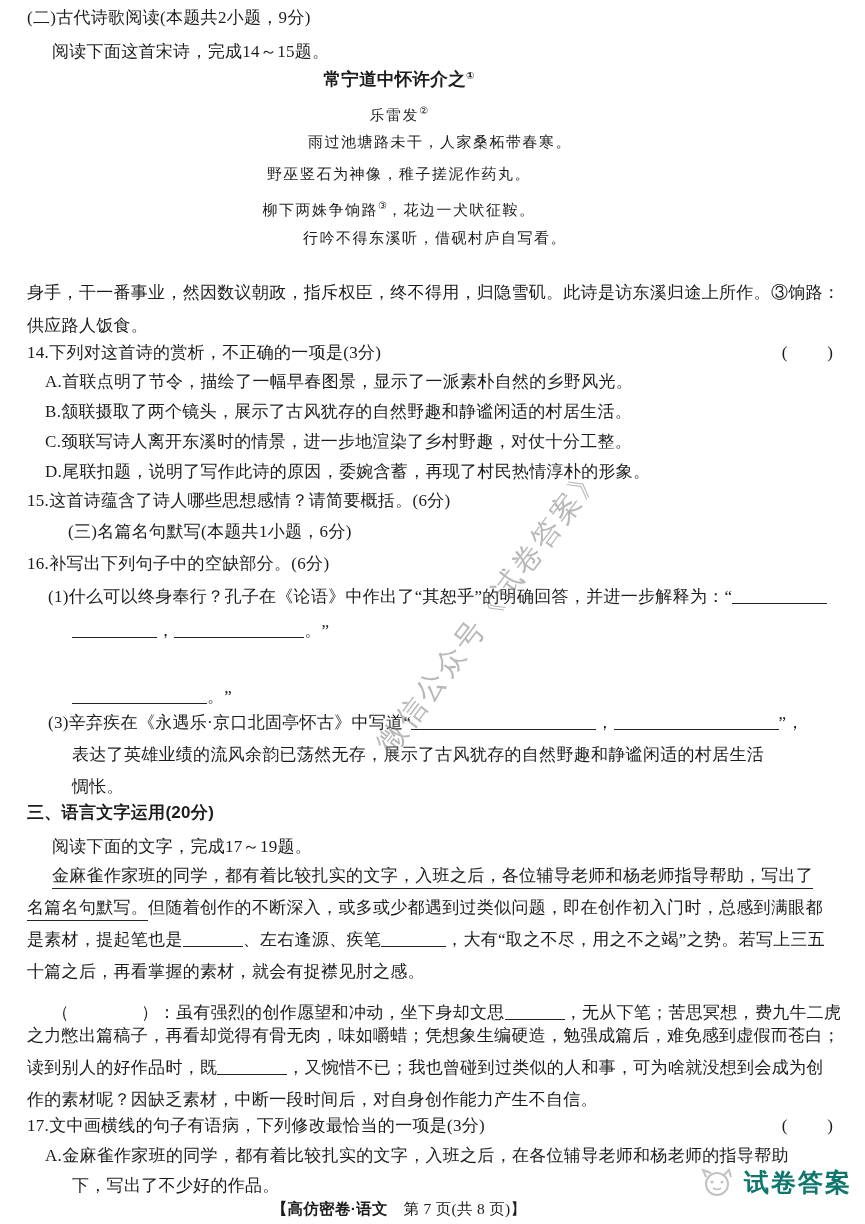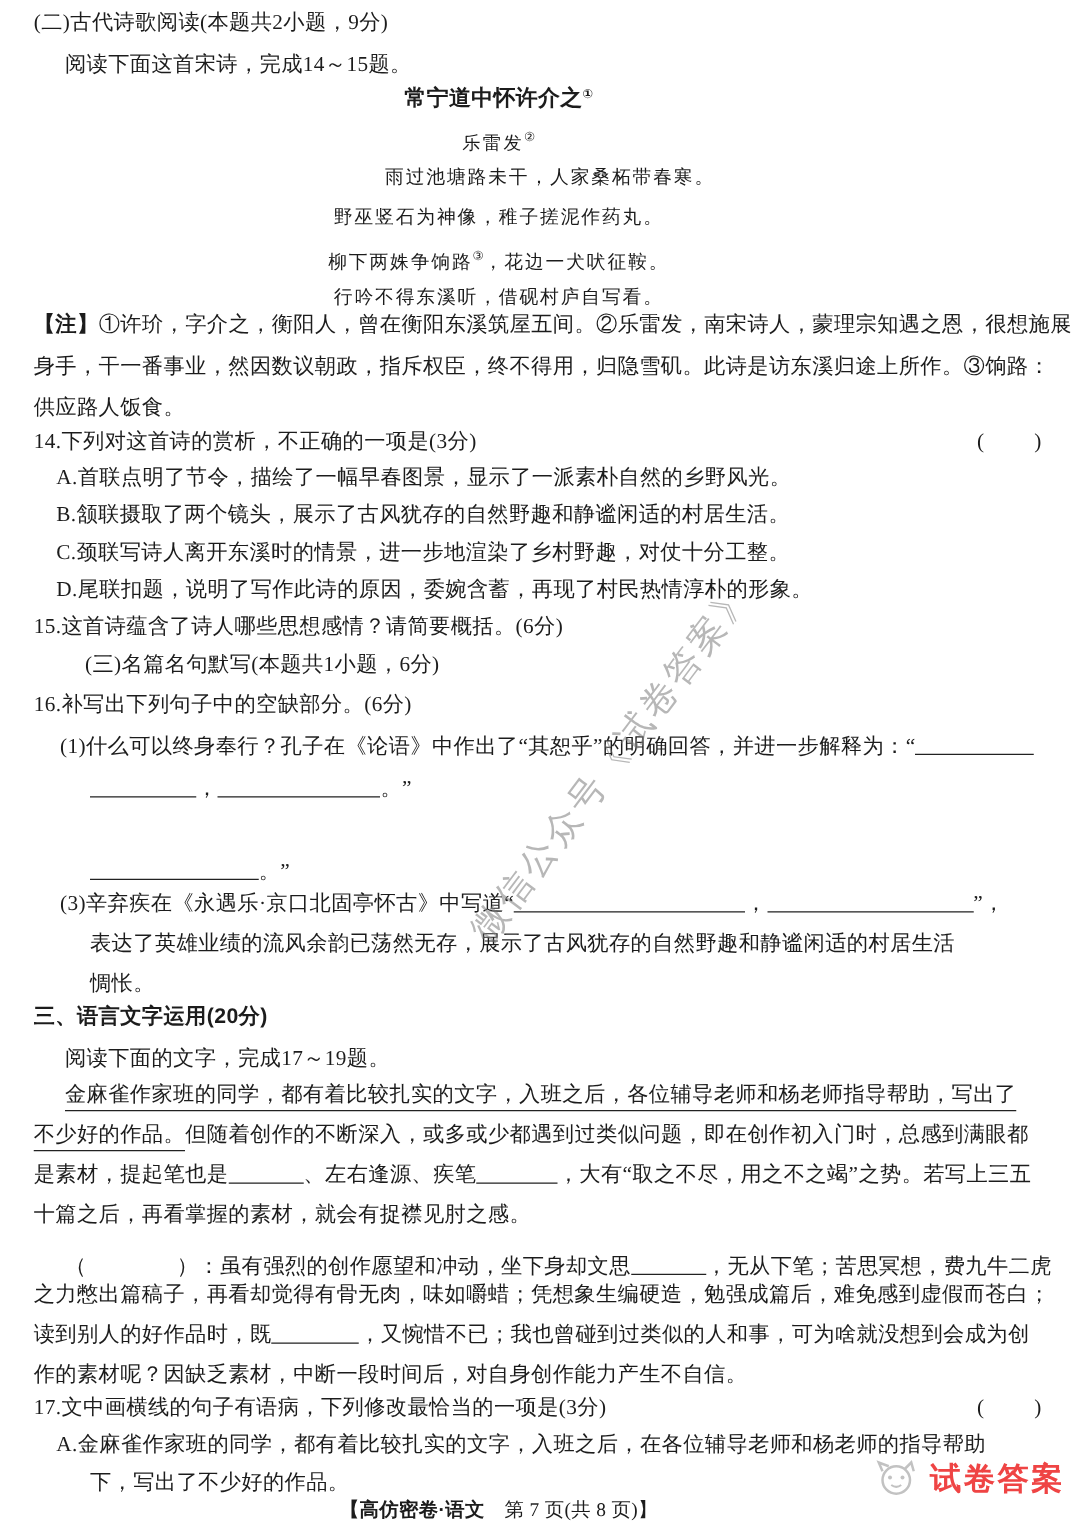--- a/index.html
+++ b/index.html
@@ -34,21 +34,21 @@
     font-size:29px;color:#7d7d7d;opacity:0.55;
     letter-spacing:3px;white-space:nowrap;
     font-family:"Liberation Sans","DejaVu Sans",sans-serif;
   }
   .logo{
     position:absolute;left:698px;top:1166px;
     color:#bcbcbc;display:flex;align-items:center;gap:6px;
   }
   .logo-text{
     font-family:"Liberation Sans","DejaVu Sans",sans-serif;
-    font-size:25px;font-weight:bold;letter-spacing:2px;color:#ef4444;
+    font-size:25px;font-weight:bold;letter-spacing:2px;color:#0f766e;
   }
 </style>
 </head>
 <body>
 
 <div class="page">
 
   <div class="row" style="top:6px;left:27px;"><span>(二)古代诗歌阅读(本题共2小题，9分)</span></div>
   <div class="row" style="top:40px;left:52px;"><span>阅读下面这首宋诗，完成14～15题。</span></div>
 
@@ -56,25 +56,22 @@
     <span>常宁道中怀许介之</span><sup class="note-sup">①</sup>
   </div>
   <div class="row center poem-author" style="top:99px;">
     <span>乐雷发</span><sup class="note-sup">②</sup>
   </div>
   <div class="row center poem-line" style="top:130px;padding-left:41px;"><span>雨过池塘路未干，人家桑柘带春寒。</span></div>
   <div class="row center poem-line" style="top:162px;"><span>野巫竖石为神像，稚子搓泥作药丸。</span></div>
   <div class="row center poem-line" style="top:194px;">
     <span>柳下两姝争饷路</span><sup class="note-sup">③</sup><span>，花边一犬吠征鞍。</span>
   </div>
-  <div class="row center poem-line" style="top:226px;"><span>行吟不得东溪听，借砚村庐自写看。</span></div>
+  <div class="row center poem-line" style="top:226px;margin-left:36px;"><span>行吟不得东溪听，借砚村庐自写看。</span></div>
 
-  <div class="row" style="top:248px;left:27px;">
-    <span class="hei">【注】</span><span>①许玠，字介之，衡阳人，曾在衡阳东溪筑屋五间。②乐雷发，南宋诗人，蒙理宗知遇之恩，很想施展</span>
-  </div>
   <div class="row" style="top:281px;left:27px;"><span>身手，干一番事业，然因数议朝政，指斥权臣，终不得用，归隐雪矶。此诗是访东溪归途上所作。③饷路：</span></div>
   <div class="row" style="top:314px;left:27px;"><span>供应路人饭食。</span></div>
 
   <div class="row q14row" style="top:341px;">
     <span>14.下列对这首诗的赏析，不正确的一项是(3分)</span>
     <span class="bracket">(　　)</span>
   </div>
   <div class="row" style="top:370px;left:45px;"><span>A.首联点明了节令，描绘了一幅早春图景，显示了一派素朴自然的乡野风光。</span></div>
   <div class="row" style="top:400px;left:45px;"><span>B.颔联摄取了两个镜头，展示了古风犹存的自然野趣和静谧闲适的村居生活。</span></div>
   <div class="row" style="top:430px;left:45px;"><span>C.颈联写诗人离开东溪时的情景，进一步地渲染了乡村野趣，对仗十分工整。</span></div>
@@ -100,21 +97,21 @@
     <span>(3)辛弃疾在《永遇乐·京口北固亭怀古》中写道“</span><span class="blank" style="width:185px;"></span><span>，</span><span class="blank" style="width:165px;"></span><span>”，</span>
   </div>
   <div class="row" style="top:743px;left:72px;"><span>表达了英雄业绩的流风余韵已荡然无存，展示了古风犹存的自然野趣和静谧闲适的村居生活</span></div>
   <div class="row" style="top:775px;left:72px;"><span>惆怅。</span></div>
 
   <div class="row hei" style="top:801px;left:27px;"><span>三、语言文字运用(20分)</span></div>
   <div class="row" style="top:835px;left:52px;"><span>阅读下面的文字，完成17～19题。</span></div>
 
   <div class="row" style="top:864px;left:52px;"><span class="ul">金麻雀作家班的同学，都有着比较扎实的文字，入班之后，各位辅导老师和杨老师指导帮助，写出了</span></div>
   <div class="row" style="top:896px;left:27px;">
-    <span class="ul">不少好的作品。</span><span>但随着创作的不断深入，或多或少都遇到过类似问题，即在创作初入门时，总感到满眼都</span>
+    <span class="ul">名篇名句默写。</span><span>但随着创作的不断深入，或多或少都遇到过类似问题，即在创作初入门时，总感到满眼都</span>
   </div>
   <div class="row" style="top:928px;left:27px;">
     <span>是素材，提起笔也是</span><span class="blank" style="width:60px;"></span><span>、左右逢源、疾笔</span><span class="blank" style="width:65px;"></span><span>，大有“取之不尽，用之不之竭”之势。若写上三五</span>
   </div>
   <div class="row" style="top:960px;left:27px;"><span>十篇之后，再看掌握的素材，就会有捉襟见肘之感。</span></div>
 
   <div class="row" style="top:980px;left:52px;margin-top:21px;">
     <span>（</span><span class="gap" style="width:72px;"></span><span>）：虽有强烈的创作愿望和冲动，坐下身却文思</span><span class="blank" style="width:60px;"></span><span>，无从下笔；苦思冥想，费九牛二虎</span>
   </div>
   <div class="row" style="top:1024px;left:27px;"><span>之力憋出篇稿子，再看却觉得有骨无肉，味如嚼蜡；凭想象生编硬造，勉强成篇后，难免感到虚假而苍白；</span></div>

